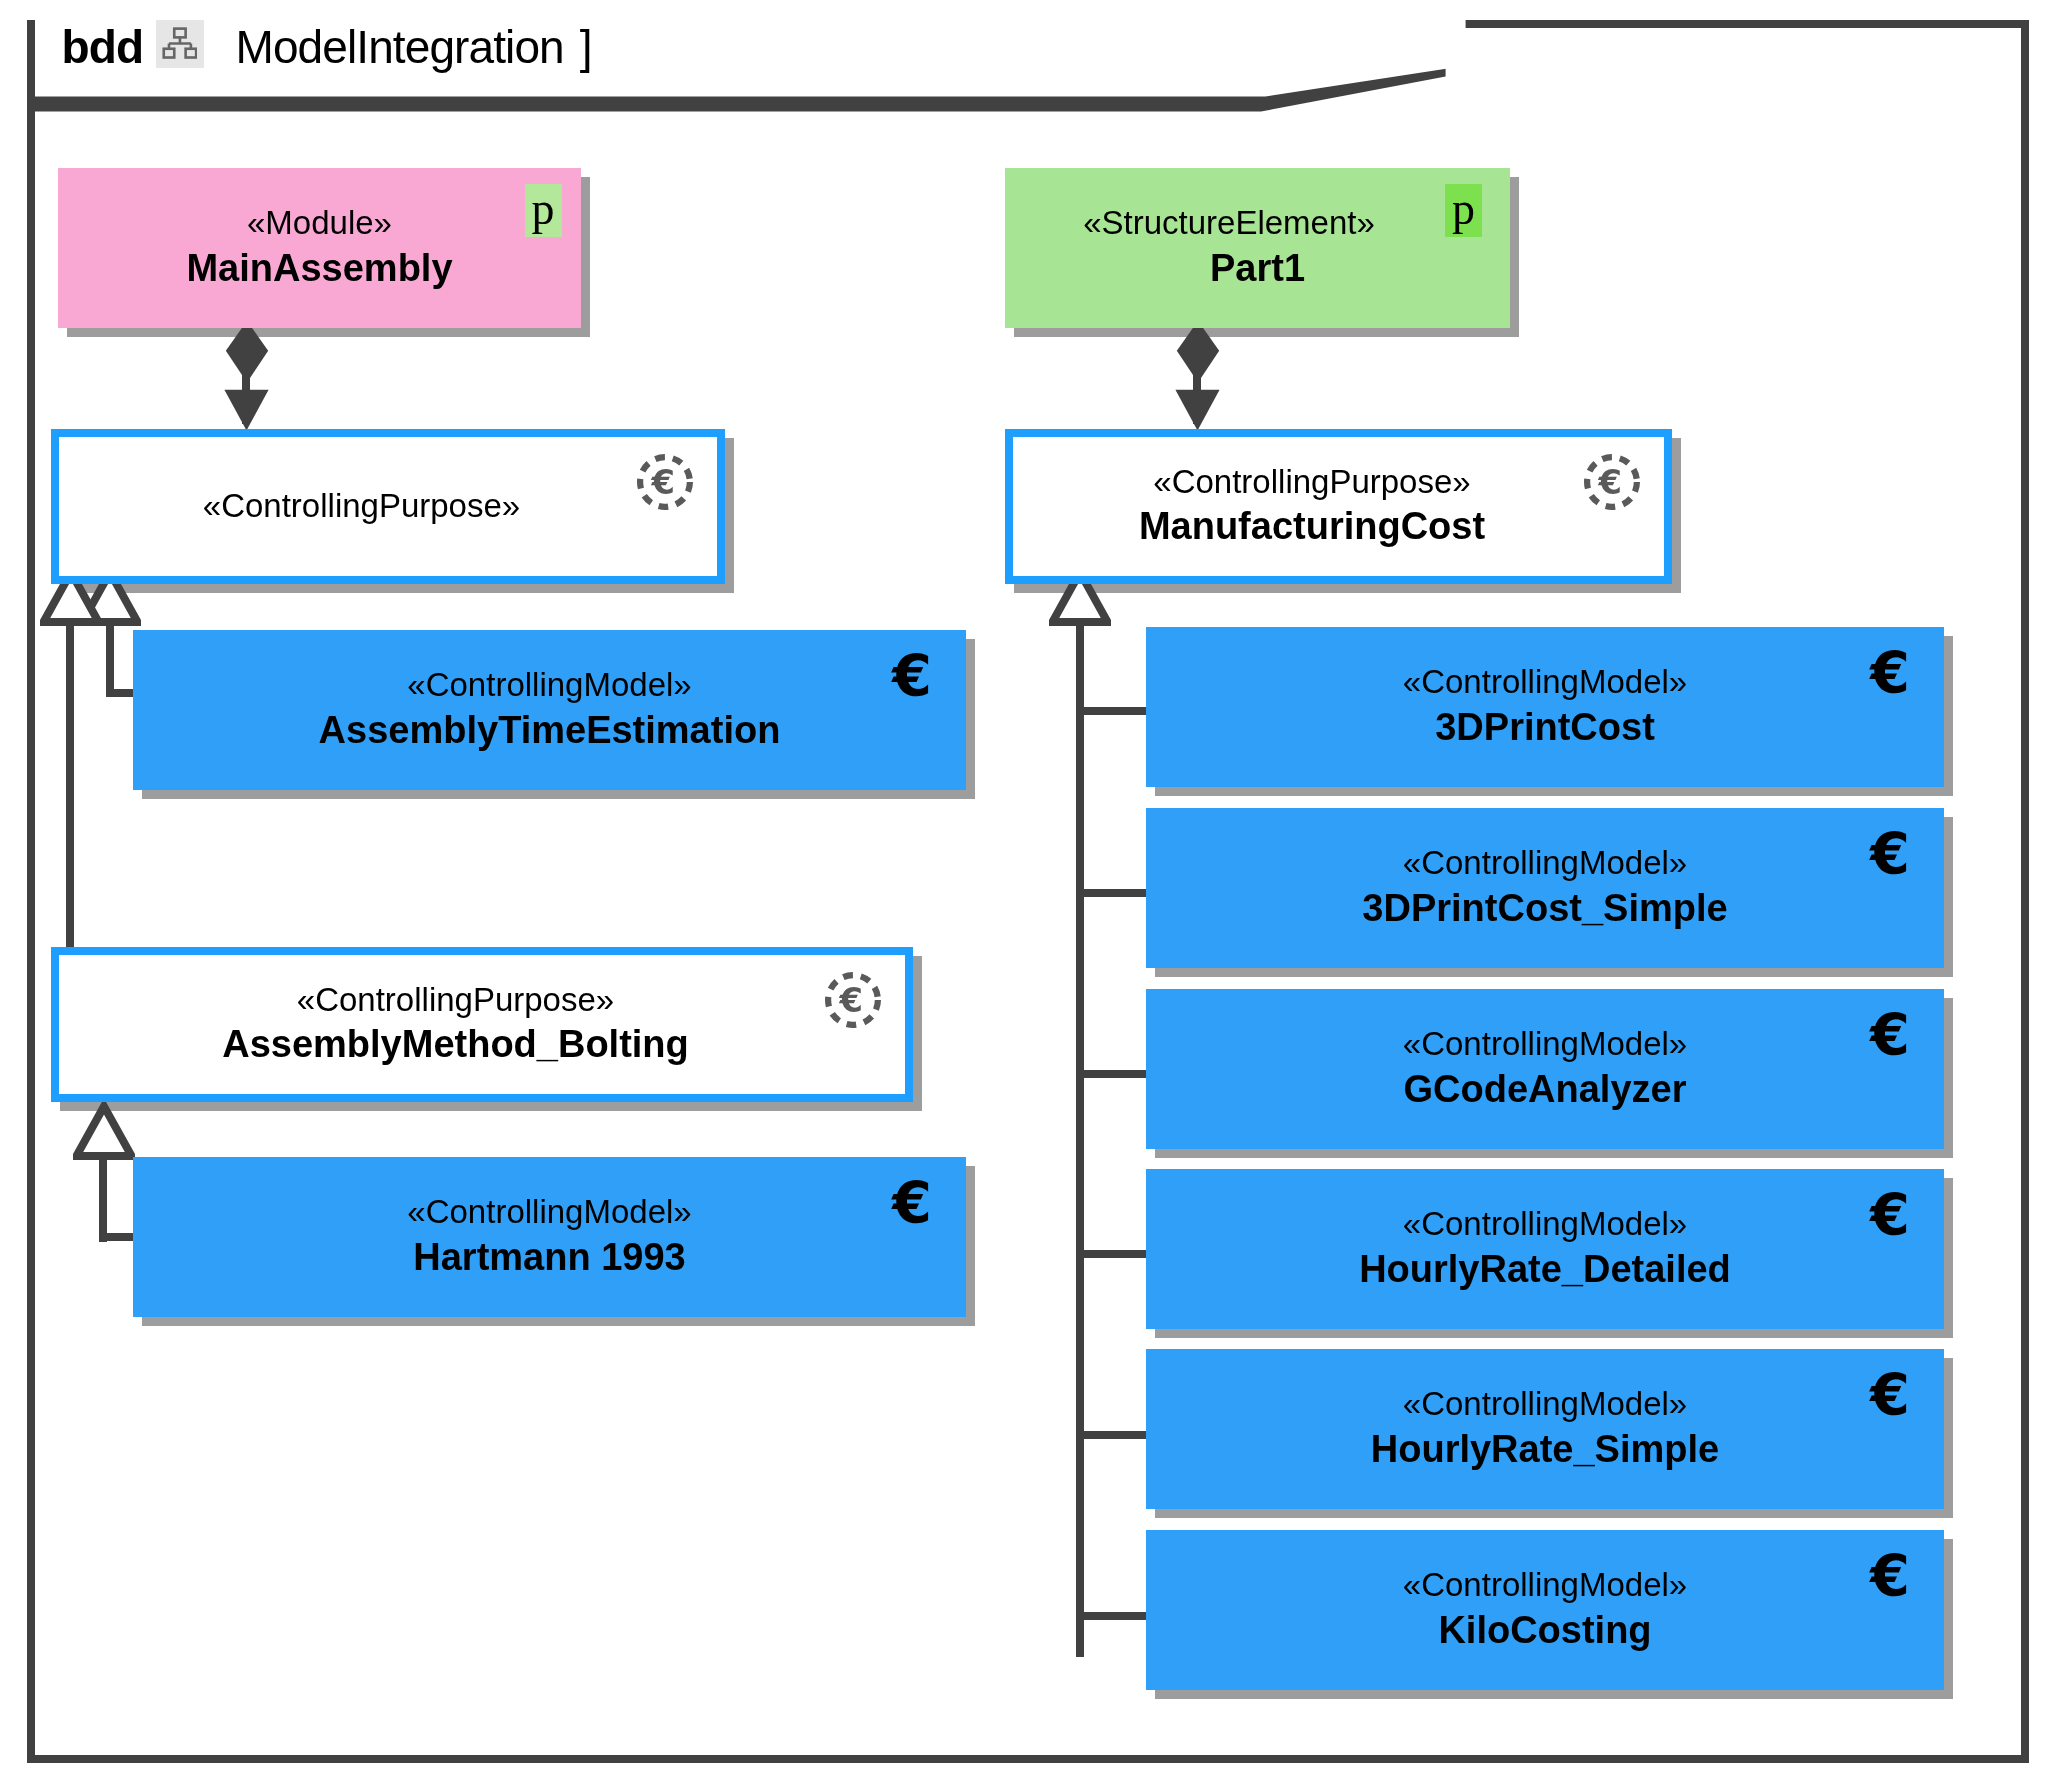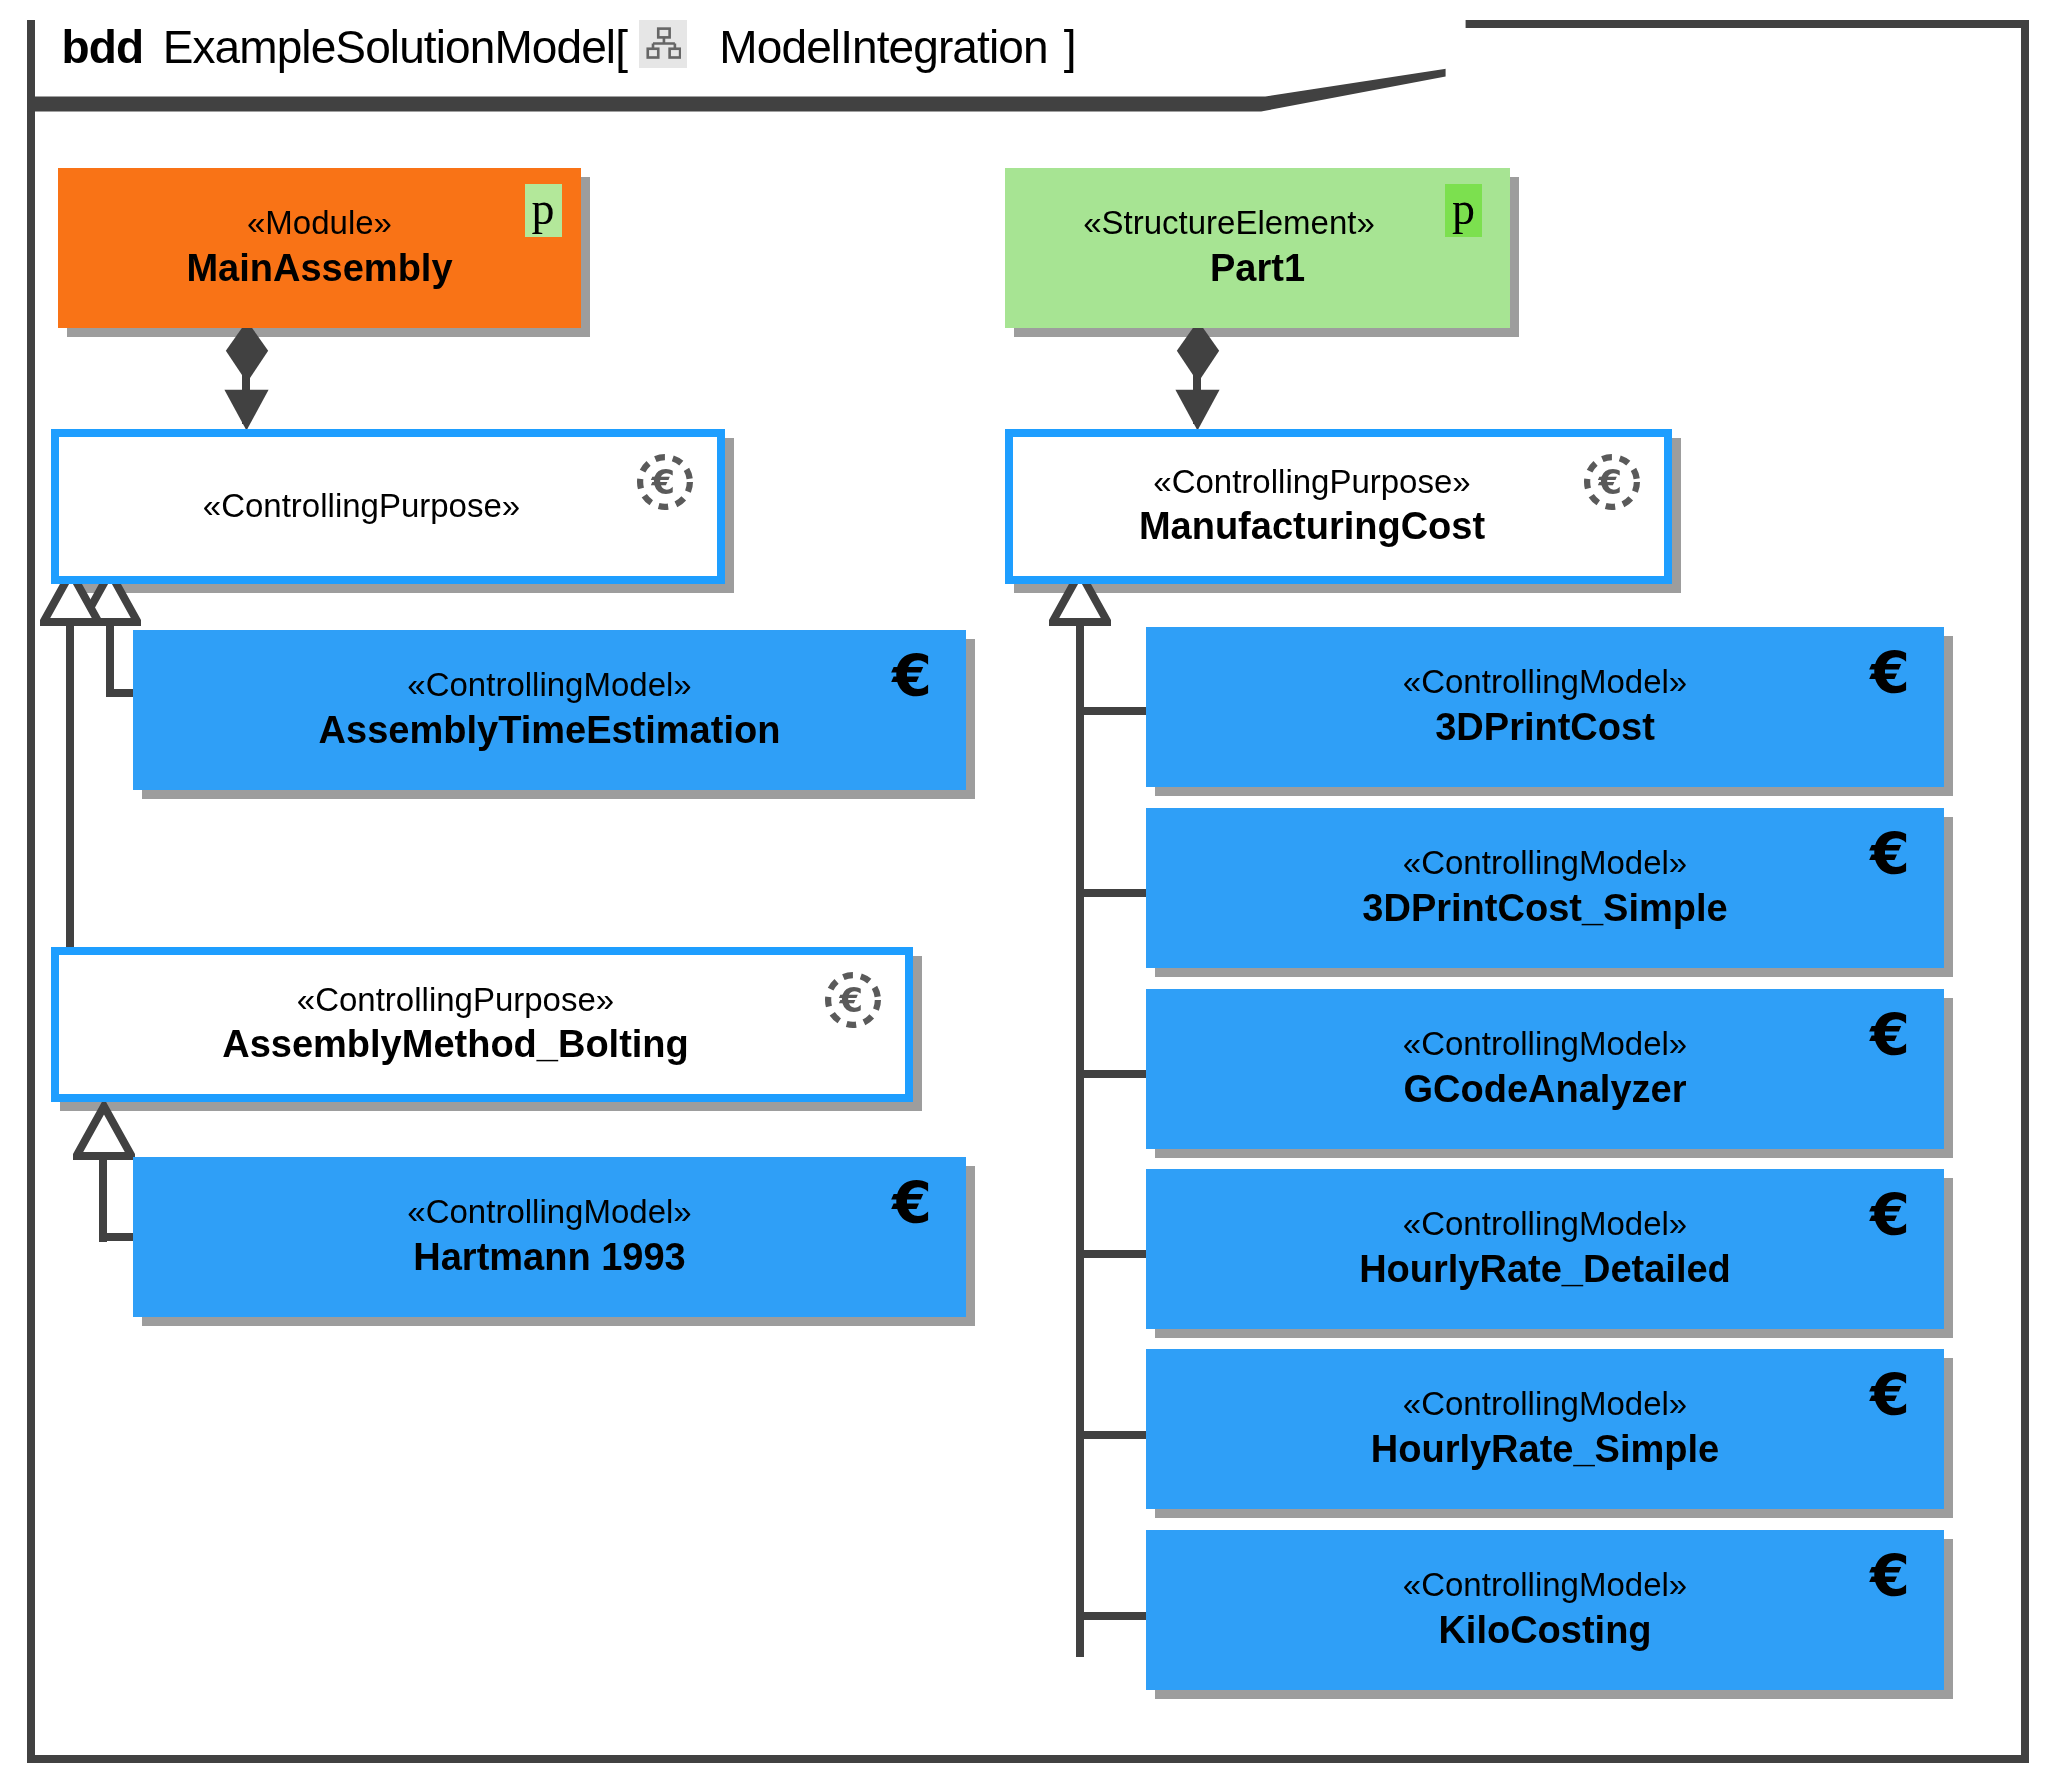--- a/index.html
+++ b/index.html
@@ -31,21 +31,21 @@
                  background:#9d9d9d;z-index:0;}
   .block .body{position:absolute;inset:0;z-index:1;box-sizing:border-box;
                display:flex;flex-direction:column;align-items:center;
                justify-content:center;}
   .stereo{font-size:33px;color:#000;line-height:1.05;text-align:center;
           white-space:nowrap;}
   .bname{font-size:38px;font-weight:bold;color:#000;line-height:1.1;
          text-align:center;white-space:nowrap;margin-top:7px;}
 
   
-  .b-module .body{background:#f97316;border:none;}
+  .b-module .body{background:#f9a8d4;border:none;}
   
   .b-struct .body{background:#a7e493;border:none;}
   
   .b-purpose .body{background:#ffffff;border:8px solid #1e9eff;}
   
   .b-model .body{background:#2f9ff7;border:none;}
 
   
   .p-badge{position:absolute;z-index:2;display:flex;align-items:center;
            justify-content:center;font-family:"Liberation Serif","DejaVu Serif",serif;
@@ -237,21 +237,20 @@
   <div class="body">
     <div class="stereo">«ControllingModel»</div>
     <div class="bname">KiloCosting</div>
   </div>
   <span class="euro" style="right:34px;top:17.7px;">€</span>
 </div>
 
 <div id="frame-header-fill" style="width:1419px;"></div>
 <div id="frame-header-inner" style="width:1404px;">
   <span class="hdr-kind">bdd</span>
-  <span class="hdr-name">ExampleSolutionModel[</span>
   <span class="hdr-icon">
     <svg width="35" height="35" viewBox="0 0 40 40">
       <rect x="14" y="3" width="13" height="10" fill="none" stroke="#666" stroke-width="3"></rect>
       <line x1="20.5" y1="13" x2="20.5" y2="20" stroke="#666" stroke-width="3"></line>
       <line x1="8" y1="20" x2="33" y2="20" stroke="#666" stroke-width="3"></line>
       <line x1="8" y1="20" x2="8" y2="26" stroke="#666" stroke-width="3"></line>
       <line x1="33" y1="20" x2="33" y2="26" stroke="#666" stroke-width="3"></line>
       <rect x="2" y="26" width="12" height="10" fill="none" stroke="#666" stroke-width="3"></rect>
       <rect x="27" y="26" width="12" height="10" fill="none" stroke="#666" stroke-width="3"></rect>
     </svg>

